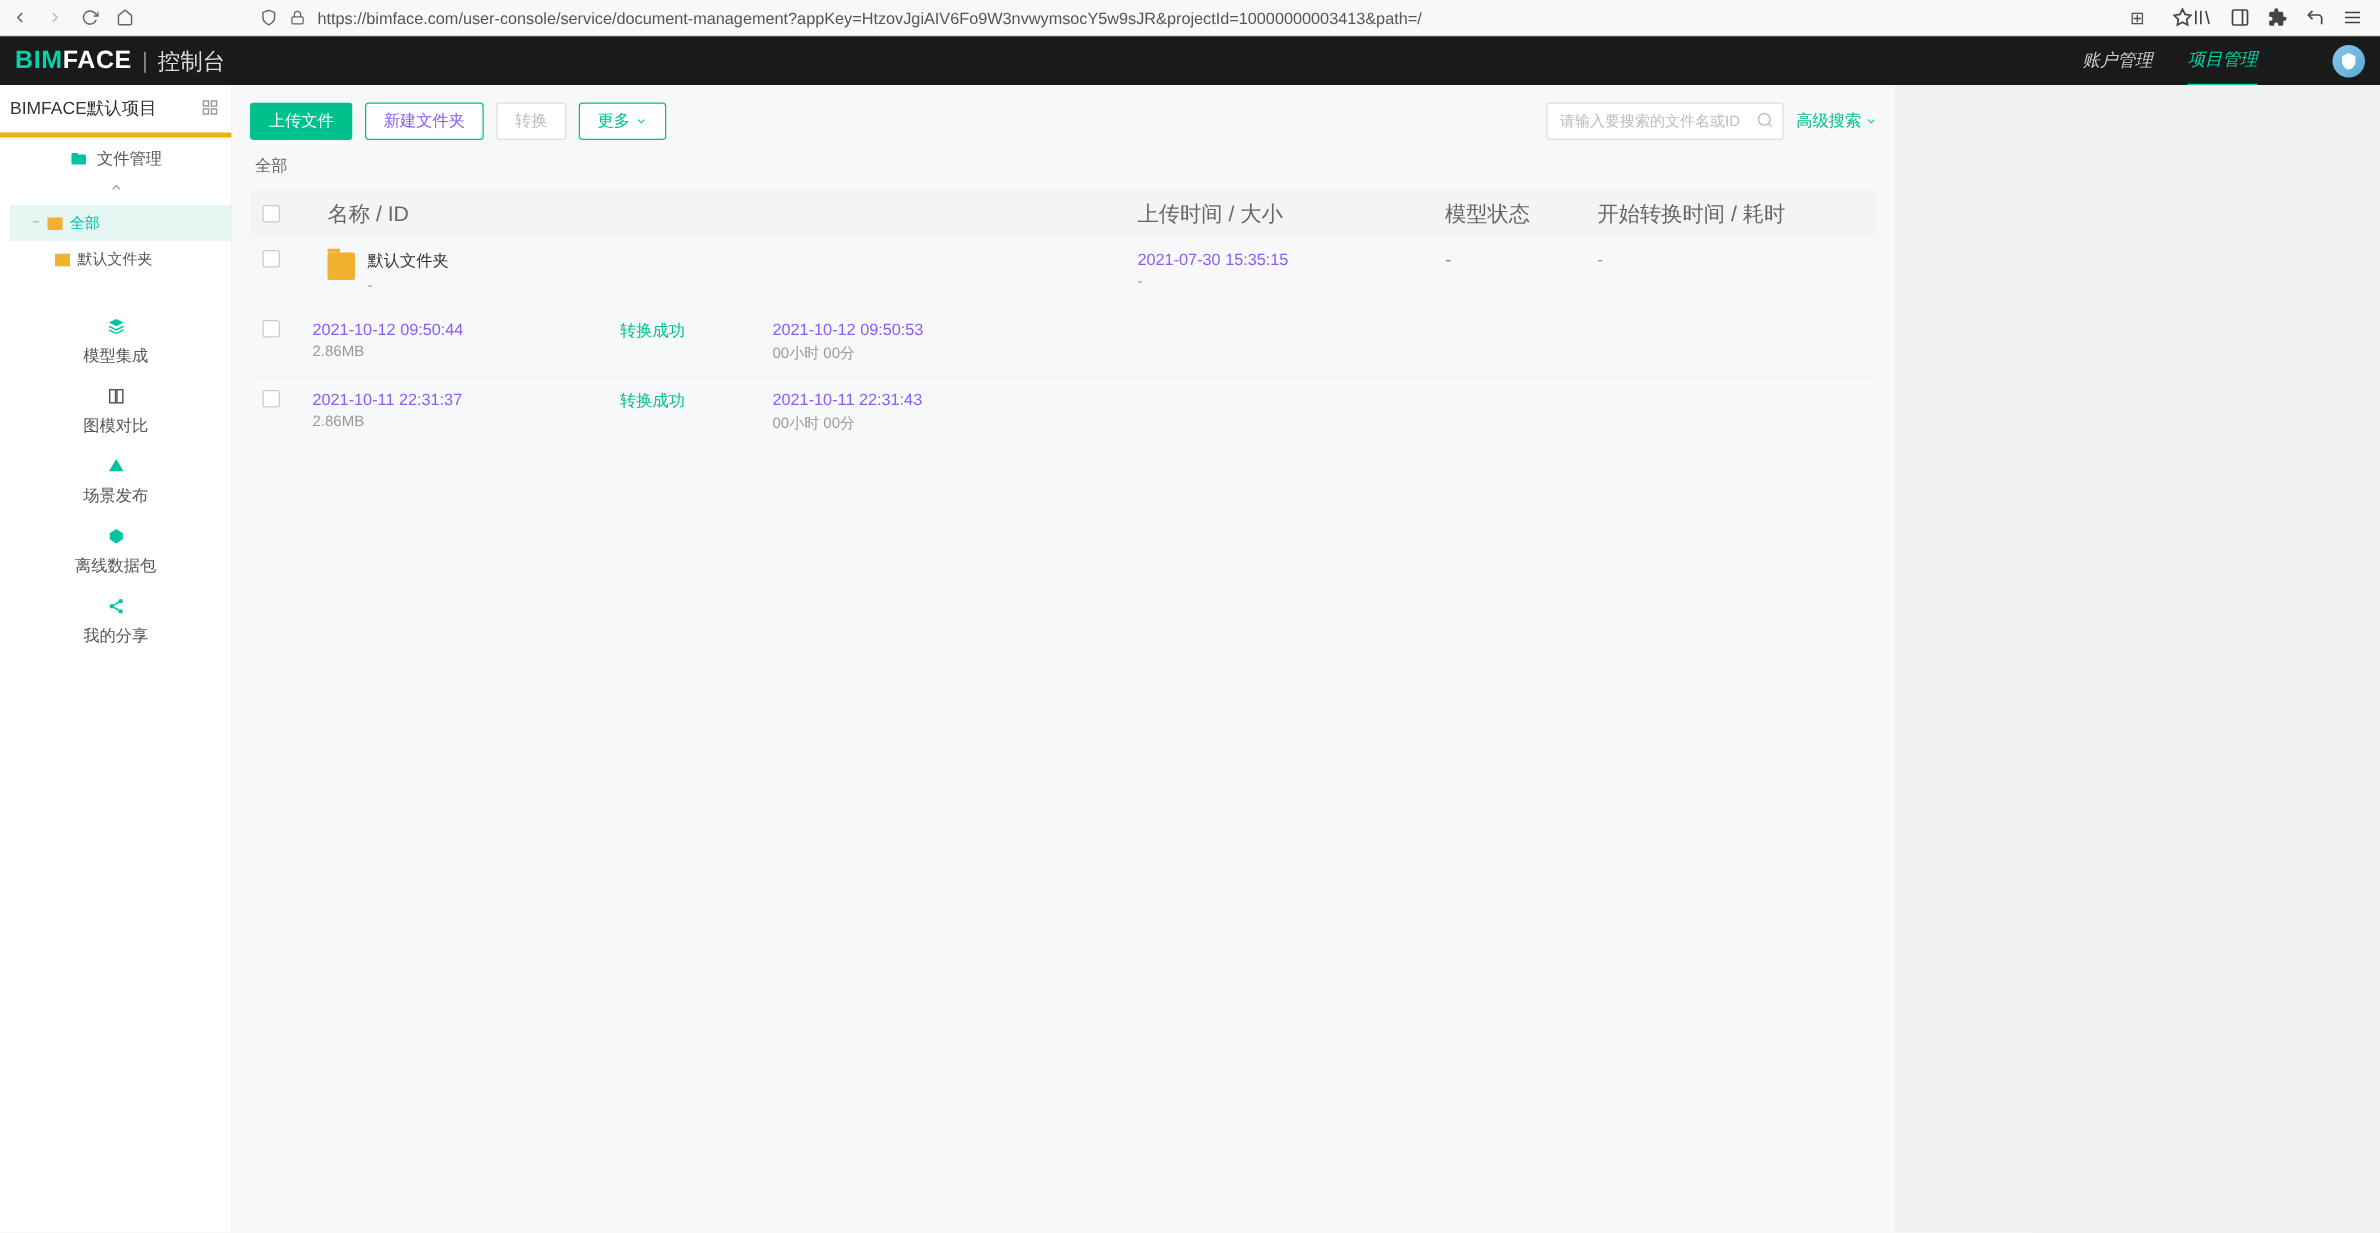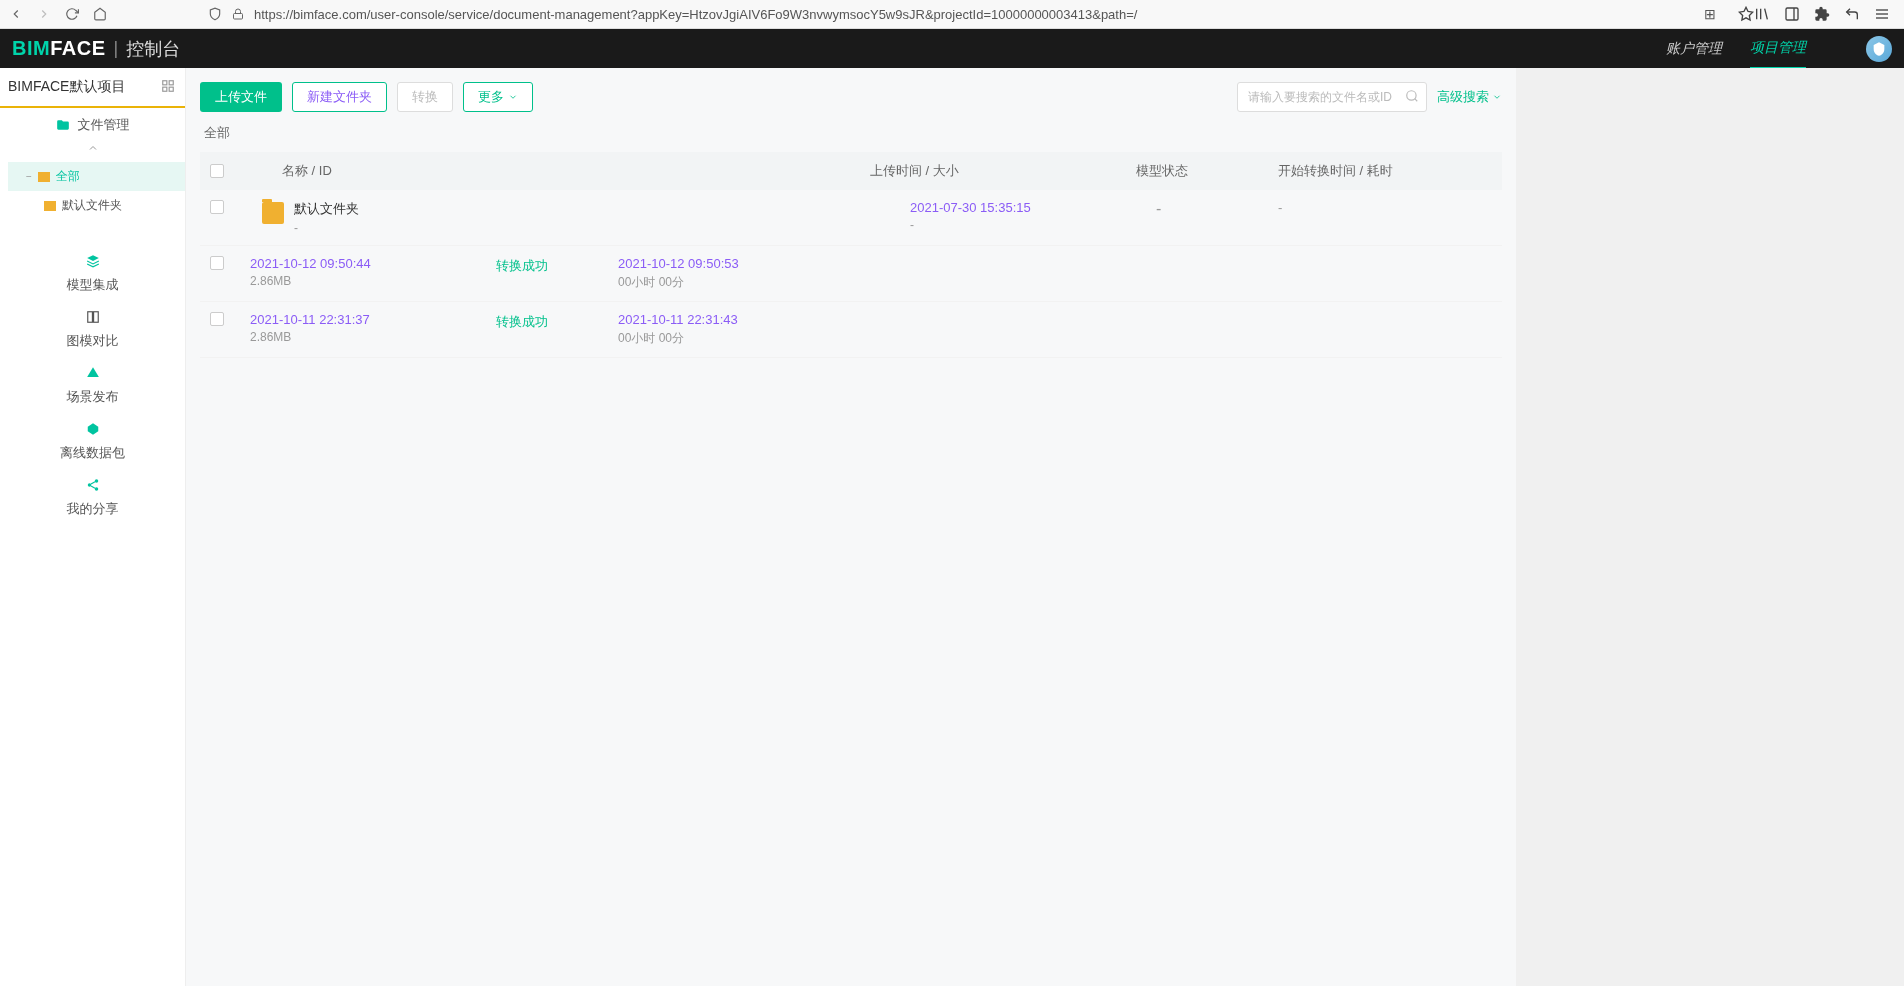--- a/index.html
+++ b/index.html
@@ -25,21 +25,21 @@
     .logo-sub { color: #ddd; font-size: 18px; }
     .header-spacer { flex: 1; }
     .header-nav { display: flex; gap: 28px; align-items: center; margin-right: 60px; }
     .header-nav-item { color: #ccc; font-size: 14px; padding: 10px 0; cursor: pointer; font-style: italic; }
     .header-nav-item.active { color: #00d4aa; border-bottom: 2px solid #00d4aa; }
     .avatar { width: 26px; height: 26px; border-radius: 50%; background: linear-gradient(135deg, #8bc7e8, #5aa8d8); display: flex; align-items: center; justify-content: center; font-size: 14px; }
 
     
     .layout { display: flex; height: calc(100% - 68px); }
     .sidebar { width: 186px; background: #fff; border-right: 1px solid #eee; display: flex; flex-direction: column; }
-    .project-header { display: flex; align-items: center; justify-content: space-between; padding: 10px 8px; border-bottom: 2px solid #eab308; }
+    .project-header { display: flex; align-items: center; justify-content: space-between; padding: 10px 8px; border-bottom: 4px solid #eab308; }
     .project-name { font-size: 14px; color: #333; }
     .grid-icon { width: 16px; height: 16px; color: #999; }
 
     .sidebar-item { display: flex; align-items: center; padding: 8px 10px; font-size: 13px; color: #555; cursor: pointer; gap: 8px; flex-direction: column; }
     .sidebar-item.expanded { justify-content: space-between; }
     .sidebar-item .icon { width: 14px; height: 14px; flex-shrink: 0; }
     .folder-icon { color: #00c4a0; }
     .subtree { padding-left: 8px; }
     .sub-item { display: flex; align-items: center; padding: 6px 10px 6px 18px; font-size: 12px; color: #555; cursor: pointer; gap: 6px; }
     .sub-item.active { background: #e6f7f3; color: #00c4a0; }
@@ -64,21 +64,21 @@
     .toolbar-spacer { flex: 1; }
     .search-input { width: 190px; height: 30px; border: 1px solid #ddd; border-radius: 3px; padding: 0 30px 0 10px; font-size: 12px; color: #333; }
     .search-input::placeholder { color: #bbb; }
     .search-wrap { position: relative; }
     .search-ic { position: absolute; right: 8px; top: 7px; color: #bbb; width: 14px; height: 14px; }
     .adv-search { color: #00c08b; font-size: 13px; cursor: pointer; display: flex; align-items: center; gap: 3px; }
 
     .breadcrumb { font-size: 13px; color: #666; margin-bottom: 10px; padding-left: 4px; }
 
     .table { background: transparent; }
-    .thead { display: flex; align-items: center; background: #f2f4f5; height: 38px; padding: 0 10px; font-size: 13px; color: #666; gap: 20px; }
+    .thead { display: flex; align-items: center; background: #f2f4f5; height: 38px; padding: 0 10px; font-size: 17px; color: #666; }
     .col-check { width: 40px; display: flex; align-items: center; }
     .col-name { flex: 1; padding-left: 12px; }
     .col-time { width: 246px; }
     .col-status { width: 122px; }
     .col-convert { width: 214px; }
     .checkbox { width: 14px; height: 14px; border: 1px solid #ccc; background: #fff; border-radius: 2px; }
 
     .trow { display: flex; padding: 10px 10px; border-bottom: 1px solid #f2f2f2; align-items: flex-start; }
     .row-name { display: flex; gap: 10px; align-items: flex-start; }
     .fitem-icon { width: 22px; height: 22px; flex-shrink: 0; margin-top: 2px; }

